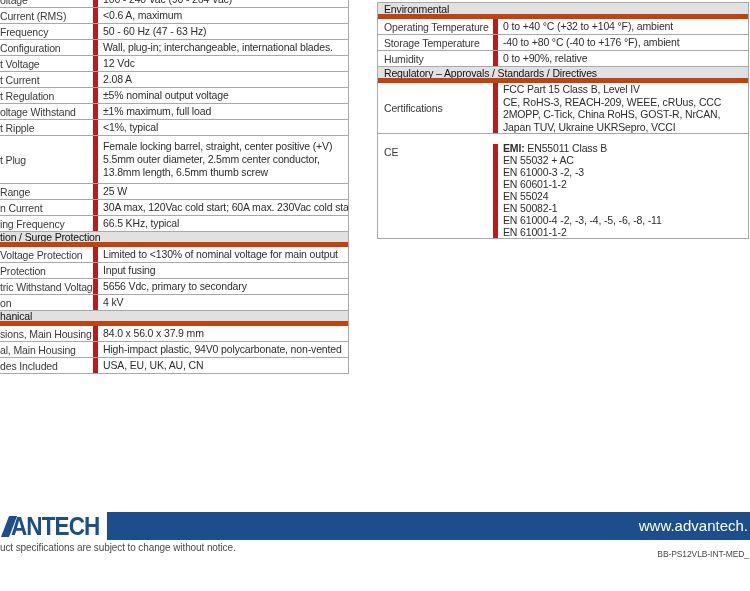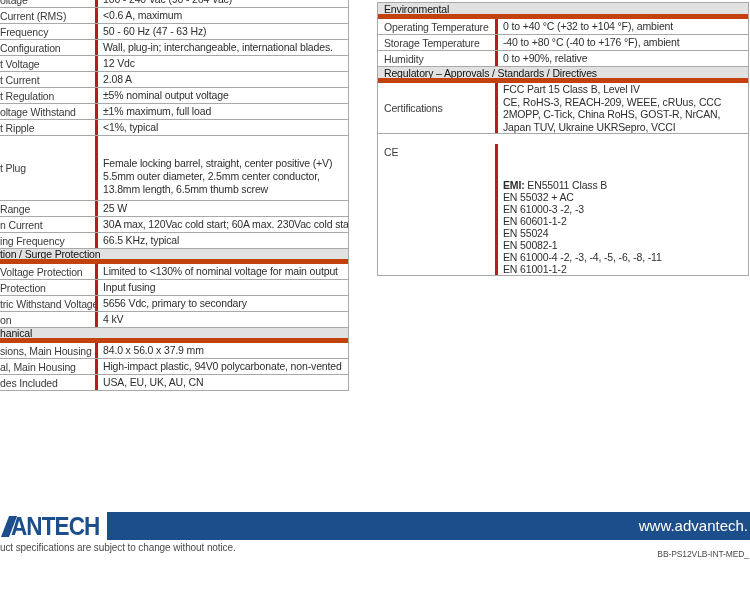--- a/index.html
+++ b/index.html
@@ -11,38 +11,38 @@
     color:#2e2e2e;
   }
   
   .spec-table { position:absolute; font-size:10.5px; letter-spacing:-0.15px; }
   .tbl-left  { left:0;   top:-8px; width:349px; border-right:1px solid #a9a9a9; }
   .tbl-right { left:377px; top:2px; width:372px; border:1px solid #a9a9a9; border-bottom:none; }
 
   .t-row { display:flex; border-bottom:1px solid #a9a9a9; height:16px; align-items:stretch; background:#fff; }
   .t-row.multi { height:auto; }
   .t-label {
-    flex:0 0 98px; width:98px; border-right:3px solid #b91c1c;
+    flex:0 0 98px; width:98px; border-right:5px solid #b91c1c;
     display:flex; align-items:center; padding-right:13px; color:#3a3a3a;
     overflow:hidden; white-space:nowrap;
   }
   .tbl-right .t-label { flex:0 0 120px; width:120px; padding-left:6px; }
   .t-value { flex:1; display:flex; flex-direction:column; justify-content:center; padding-left:5px; overflow:hidden; }
   .t-value div { line-height:12.5px; white-space:nowrap; }
   .t-row:not(.multi) .t-value div { line-height:15px; }
 
-  .t-row.plug .t-value { padding:4px 0 4px 5px;margin-top:17px; }
+  .t-row.plug .t-value { padding:4px 0 4px 5px; }
   .t-row.plug .t-value div { line-height:13px; }
 
   .t-row.cert { min-height:50px; }
   .t-row.cert .t-value div { line-height:12.5px; }
 
   .t-row.ce { min-height:105px; }
   .t-row.ce .t-label { align-items:flex-start; padding-top:2px;margin-top:10px; }
-  .t-row.ce .t-value { justify-content:flex-start; padding-top:2px;margin-top:43px; }
+  .t-row.ce .t-value { justify-content:flex-end; padding-top:2px; }
   .t-row.ce .t-value div { line-height:12px; }
 
   .t-section {
     background:#e1e1e1; border-bottom:5px solid #c2410c; height:15px;
     display:flex; align-items:center; font-weight:normal; color:#111;
     white-space:nowrap; overflow:hidden;
   }
   .tbl-right .t-section { padding-left:6px; height:16px; }
 
   

